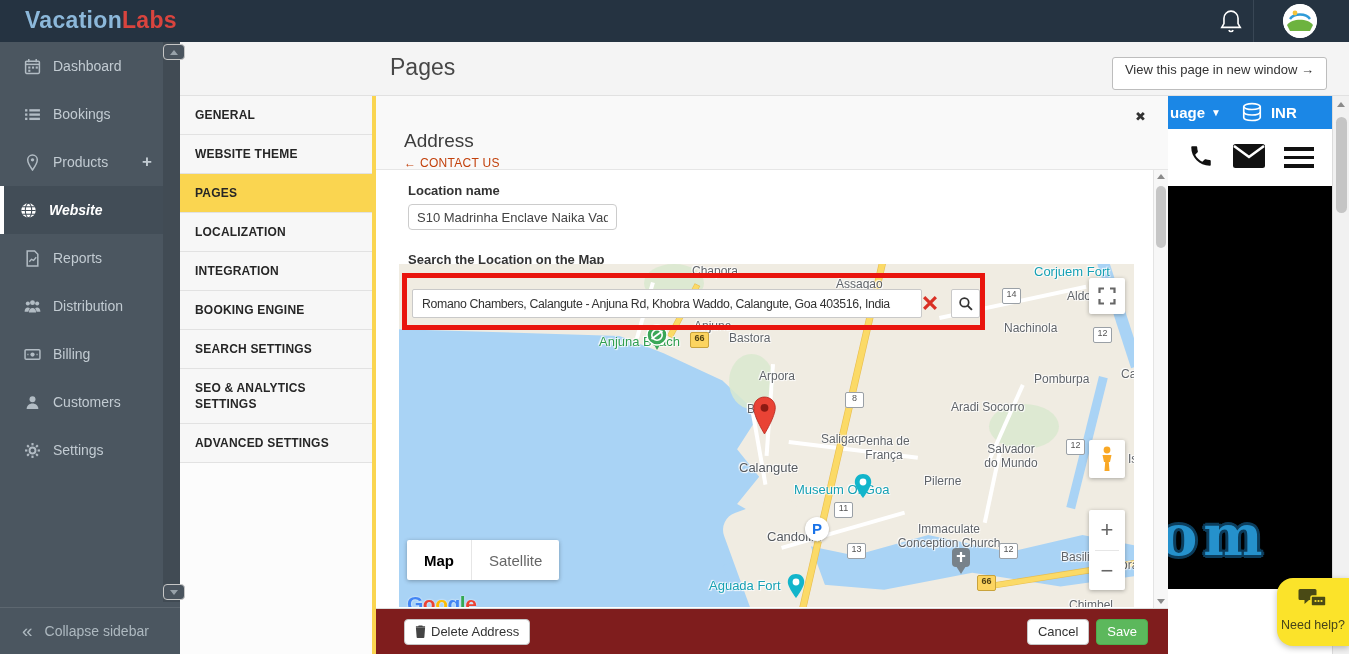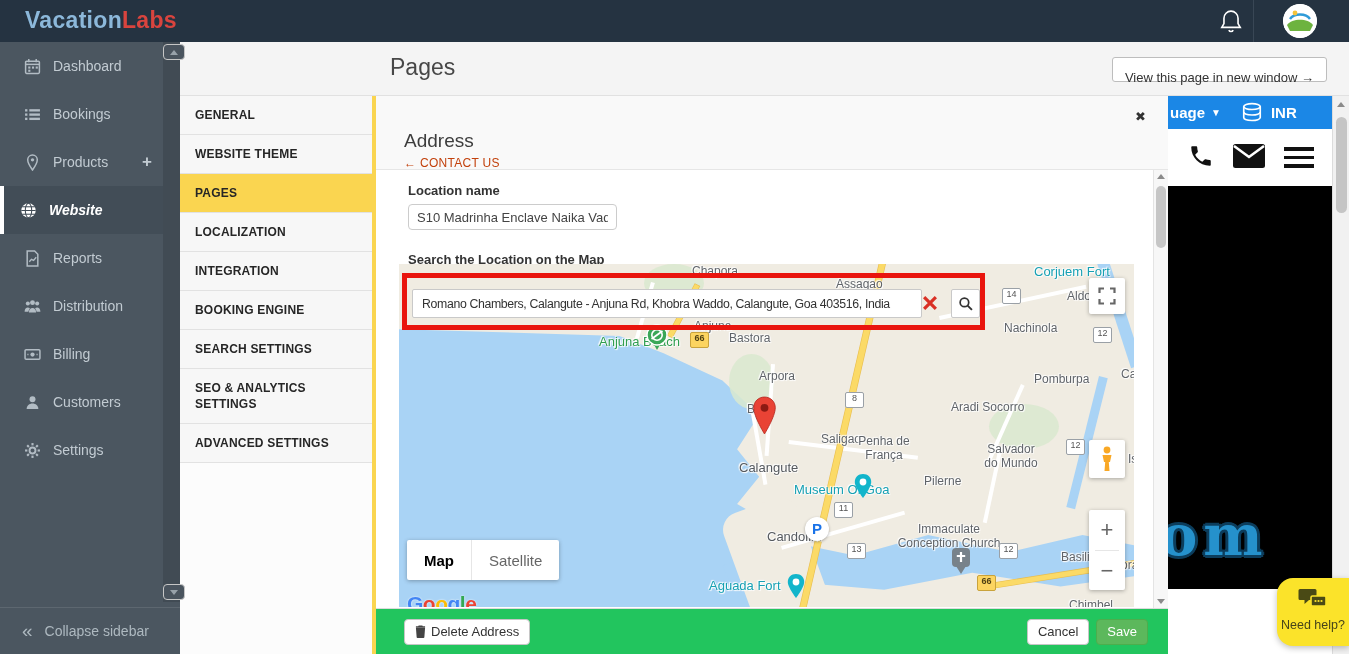--- a/index.html
+++ b/index.html
@@ -23,42 +23,42 @@
   .side-item.active { background:#424d57; color:#fff; font-weight:bold; border-left:4px solid #fff; padding-left:16px;font-style:italic; }
   .side-item .plus { position:absolute; right:28px; font-size:17px; font-weight:bold; color:#c2cbd2; }
   .side-scroll { position:absolute; right:0; top:0; width:17px; height:560px; background:#414b54; }
   .side-scroll .btn { position:absolute; left:0; width:17px; height:16px; background:#4a545e; display:flex; align-items:center; justify-content:center; cursor:pointer; }
   .collapse-bar { position:absolute; left:0; bottom:0; width:180px; height:47px; border-top:1px solid #5d6770; display:flex; align-items:center; padding-left:22px; color:#aeb9c0; font-size:14px; cursor:pointer; background:#4b5660; }
   .collapse-bar .chev { font-size:19px; margin-right:12px; }
 
   
   .main-header { position:absolute; left:180px; top:42px; width:1169px; height:54px; background:#f4f4f4; border-bottom:1px solid #e1e1e1; z-index:20; }
   .page-title { position:absolute; left:210px; top:12px; font-size:23px; color:#474747; }
-  .view-window-btn { position:absolute; right:22px; top:15px; height:25px; padding:8px 12px; background:#fff; border:1px solid #bdbdbd; border-radius:3px; font-size:13px; color:#333; line-height:23px; cursor:pointer; }
+  .view-window-btn { position:absolute; right:22px; top:15px; height:33px; padding:0 12px; background:#fff; border:1px solid #bdbdbd; border-radius:3px; font-size:13px; color:#333; line-height:23px; cursor:pointer; }
 
   
   .submenu { position:absolute; left:180px; top:96px; width:192px; height:558px; background:#fcfcfc; z-index:10; }
   .sub-item { padding:11px 10px 11px 15px; background:#f7f7f7; border-bottom:1px solid #e2e2e2; font-size:12px; font-weight:bold; color:#262626; letter-spacing:.2px; cursor:pointer; line-height:16px; }
   .sub-item.active { background:#fad550; }
 
   
   .modal { position:absolute; left:372px; top:96px; width:796px; height:558px; background:#fff; border-left:4px solid #fad550; z-index:10; }
   .modal-header { position:absolute; left:0; top:0; width:792px; height:74px; background:#f9f9f9; border-bottom:1px solid #e6e6e6; }
   .back-link { position:absolute; left:28px; top:13px; font-size:12px; color:#c2410c; letter-spacing:.3px; cursor:pointer;margin-top:47px; }
   .modal-title { position:absolute; left:28px; top:34px; font-size:19px; color:#3d3d3d; }
   .modal-close { position:absolute; right:22px; top:13px; font-size:13px; color:#333; cursor:pointer; }
   .modal-body { position:absolute; left:0; top:74px; width:792px; height:438px; background:#fff; }
   .field-label { margin:13px 0 6px 32px; font-size:13px; font-weight:bold; color:#333; }
   .loc-input { margin-left:32px; width:209px; height:26px; border:1px solid #ccc; border-radius:4px; padding:0 8px; font-size:13px; color:#444; font-family:"Liberation Sans",sans-serif; }
   .map-label { margin:22px 0 9px 32px; font-size:13px; font-weight:bold; color:#333; }
 
   
   .inner-scroll { position:absolute; right:0; top:0; width:15px; height:438px; background:#f7f7f7; border-left:1px solid #e4e4e4; }
   .inner-scroll .thumb { position:absolute; left:2px; top:16px; width:10px; height:62px; background:#c6c6c6; border-radius:5px; }
-  .modal-footer { position:absolute; left:0; bottom:0; width:792px; height:46px; background:#22c55e; border-top:1px solid #dcdcdc; display:flex; align-items:center; padding:0 20px 0 28px; }
+  .modal-footer { position:absolute; left:0; bottom:0; width:792px; height:46px; background:#7f1d1d; border-top:1px solid #dcdcdc; display:flex; align-items:center; padding:0 20px 0 28px; }
   .btn { border:1px solid #c6c6c6; background:#fff; border-radius:4px; font-size:13px; color:#333; height:26px; padding:0 10px; display:inline-flex; align-items:center; gap:5px; cursor:pointer; font-family:"Liberation Sans",sans-serif; }
   .btn-save { background:#5cb85c; border-color:#4cae4c; color:#fff; margin-left:7px; }
   .btn-cancel { margin-left:auto; }
 
   
   .map { position:absolute; left:23px; top:94px; width:735px; height:343px; background:#f0ece2; overflow:hidden; }
   .sea { position:absolute; inset:0; background:#a9d3f5;
     clip-path:polygon(0 19%,30% 21%,36% 26%,44% 34%,49% 44%,46% 54%,49% 62%,46% 70%,51% 76%,48% 84%,55% 91%,52% 100%,0 100%); }
   .riverband { position:absolute; inset:0; background:#a9d3f5;
     clip-path:polygon(44% 88%,53% 81%,62% 85%,72% 79%,83% 84%,93% 79%,100% 82%,100% 91%,90% 94%,78% 90%,66% 95%,55% 93%,46% 97%); }

